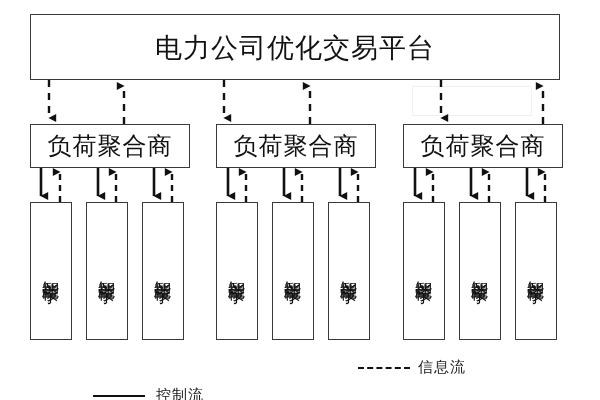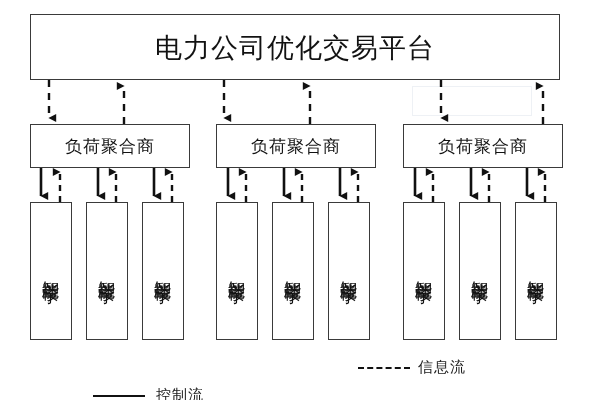--- a/index.html
+++ b/index.html
@@ -38,21 +38,21 @@
     align-items: center;
     justify-content: center;
     color: #121212;
   }
   .platform-box {
     font-size: 27px;
     letter-spacing: 1px;
     line-height: 1;
   }
   .aggregator-box {
-    font-size: 17px;
+    font-size: 24px;
     letter-spacing: 1px;
     line-height: 1;
   }
   .building-box {
     font-size: 17px;
     line-height: 1.06;
   }
   .building-label {
     writing-mode: vertical-rl;
     text-orientation: upright;

